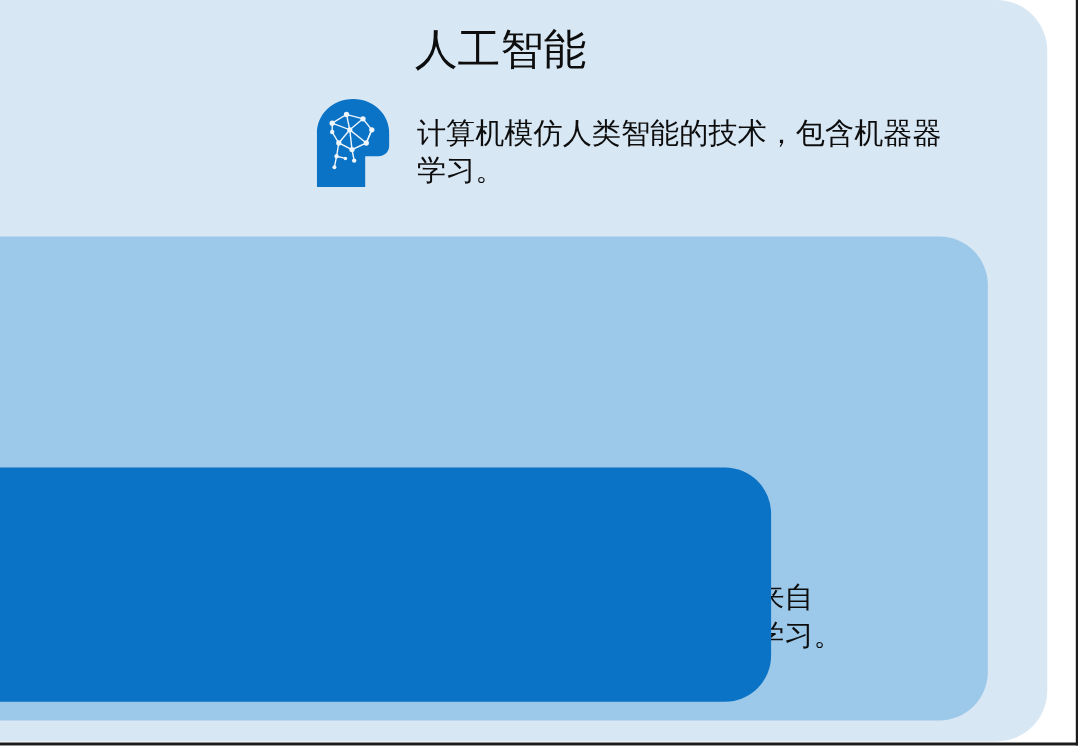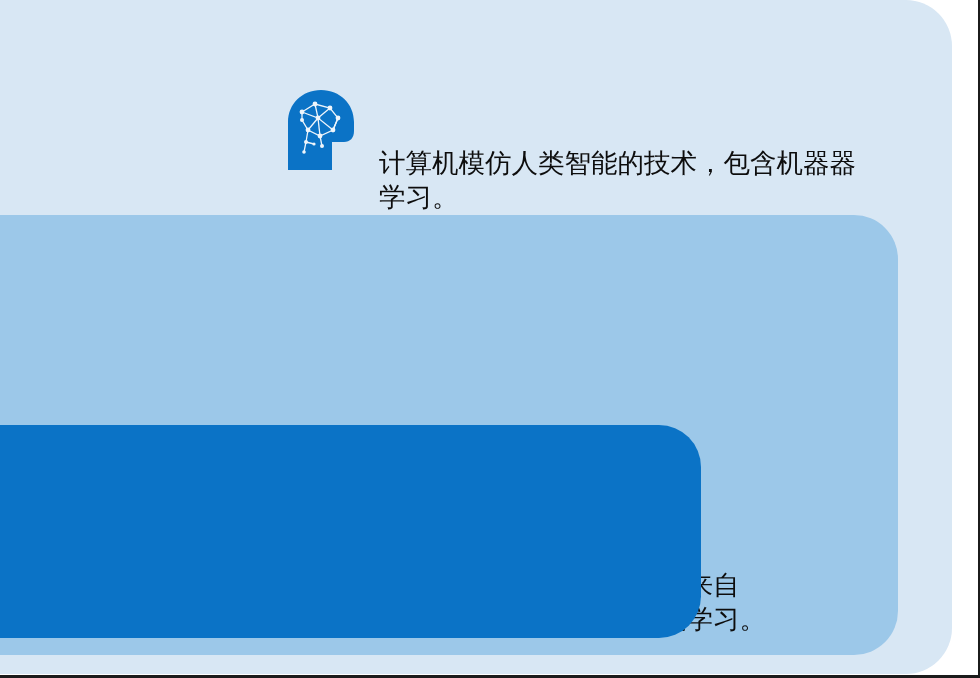--- a/index.html
+++ b/index.html
@@ -81,39 +81,39 @@
     white-space: nowrap;
     letter-spacing: 0px;
   }
   .body-text {
     position: absolute;
     font-size: 26.5px;
     line-height: 34px;
     color: #0d0d0d;
     white-space: pre-line;
     letter-spacing: 0px;
-    margin-top: 42px;
   }
 
   
   .ai-heading { left: 377px; top: 26px; }
   .ai-icon    { position:absolute; left: 288px; top: 90px; width: 66px; height: 80px; }
   .ai-body    { left: 379px; top: 104px; width: 520px; }
 
   
   .ml-heading { left: 228px; top: 229px; }
   .ml-icon    { position:absolute; left: 156px; top: 295px; width: 76px; height: 82px; }
   .ml-body    { left: 236px; top: 311px; width: 590px; }
 </style>
 </head>
 <body>
 
 <div id="canvas">
 
   <div class="level-ai">
+    <div class="heading ai-heading">人工智能</div>
 
     <div class="ai-icon">
       <svg viewBox="0 0 66 80" width="66" height="80" aria-hidden="true">
 
         <path d="M33 0 C14 0 0 14 0 32 L0 80 L44 80 L44 52 L56 52 C62 52 66 48 66 41 L66 32 C66 14 52 0 33 0 Z" fill="#0b73c6"></path>
 
         <g stroke="#eef5fb" stroke-width="1.3" fill="none">
           <path d="M14 22 L27 14 L42 18 L50 28 L45 40 L32 46 L20 40 L14 30 Z"></path>
           <path d="M27 14 L30 28 L45 40"></path>
           <path d="M14 22 L30 28 L42 18"></path>

